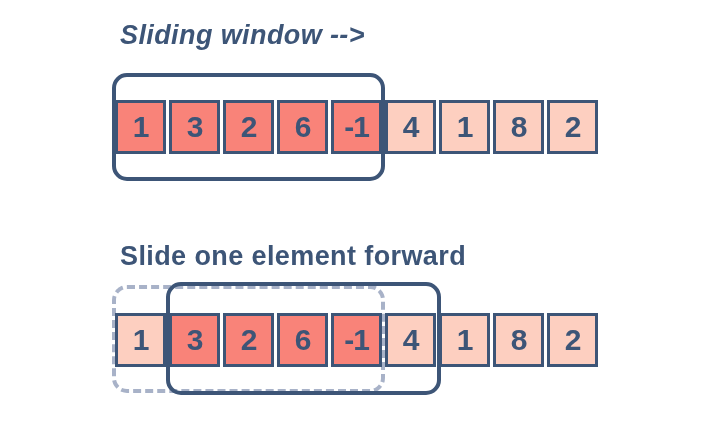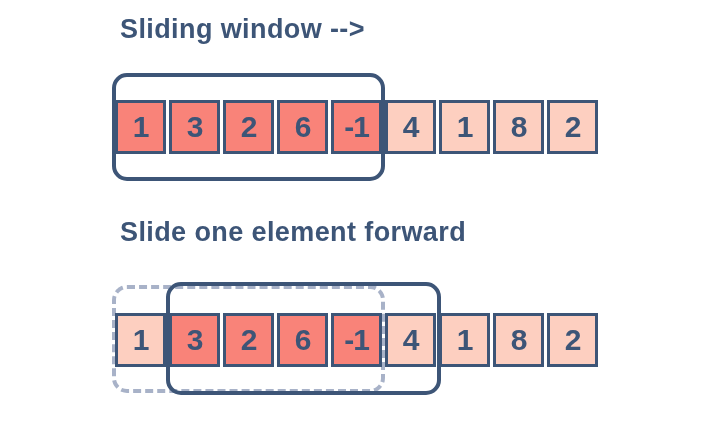--- a/index.html
+++ b/index.html
@@ -17,22 +17,22 @@
   }
   .diagram-title {
     position: absolute;
     left: 120px;
     font-size: 27px;
     font-weight: 600;
     letter-spacing: 0.4px;
     color: var(--navy, #3d5577);
     white-space: nowrap;
   }
-  #title-1 { top: 14px; }
-  #title-2 { top: 217px; text-align: right; }
+  #title-1 { top: 20px; font-style: italic; }
+  #title-2 { top: 241px; text-align: right; }
 
   .window-outline {
     position: absolute;
     box-sizing: border-box;
     border-radius: 15px;
     background: transparent;
   }
   .window-solid {
     border: 4px solid var(--navy, #3d5577);
   }

